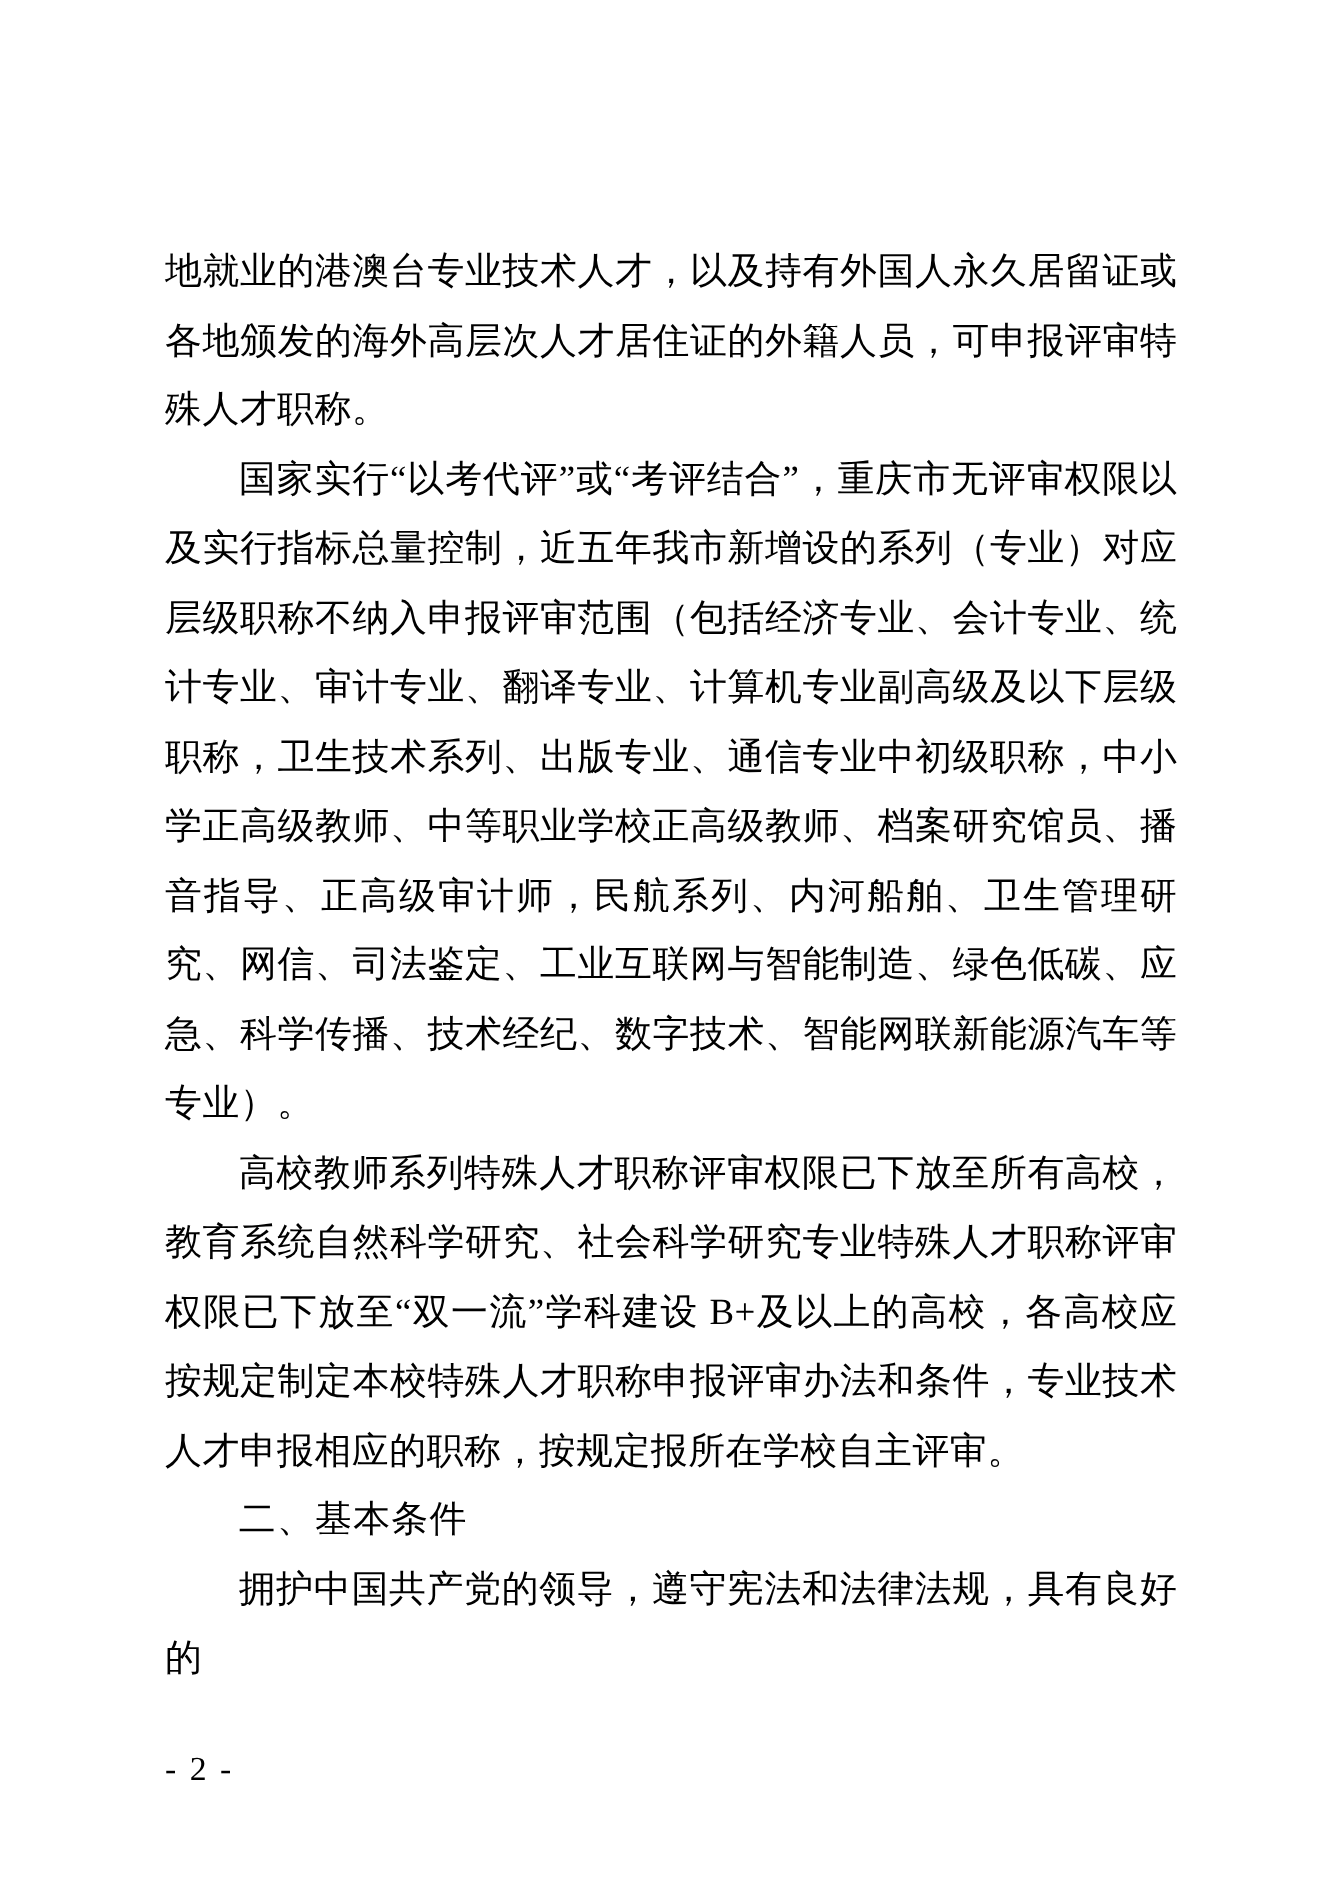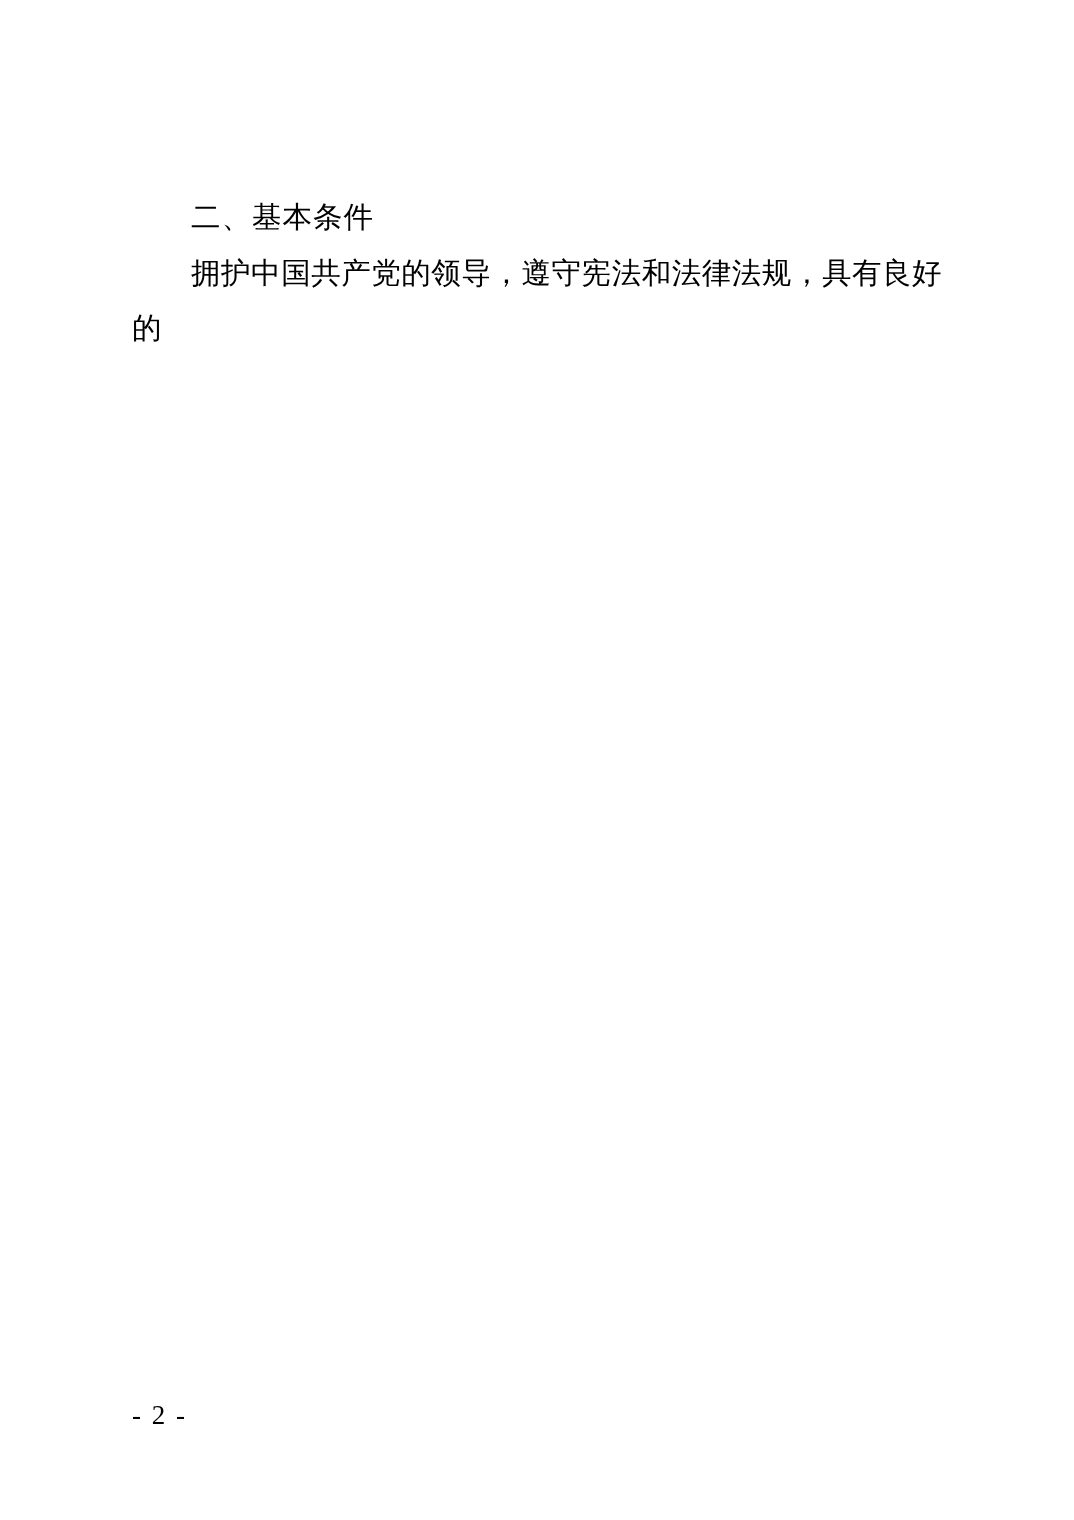--- a/index.html
+++ b/index.html
@@ -59,23 +59,26 @@
     font-family: "Liberation Serif", "DejaVu Serif", serif;
     letter-spacing: 2px;
   }
 </style>
 </head>
 <body>
 
 <div class="page">
   <div class="body-text">
 
+    <p class="nonindent">地就业的港澳台专业技术人才，以及持有外国人永久居留证或各地颁发的海外高层次人才居住证的外籍人员，可申报评审特殊人才职称。</p>
+
+    <p class="para">国家实行“以考代评”或“考评结合”，重庆市无评审权限以及实行指标总量控制，近五年我市新增设的系列（专业）对应层级职称不纳入申报评审范围（包括经济专业、会计专业、统计专业、审计专业、翻译专业、计算机专业副高级及以下层级职称，卫生技术系列、出版专业、通信专业中初级职称，中小学正高级教师、中等职业学校正高级教师、档案研究馆员、播音指导、正高级审计师，民航系列、内河船舶、卫生管理研究、网信、司法鉴定、工业互联网与智能制造、绿色低碳、应急、科学传播、技术经纪、数字技术、智能网联新能源汽车等专业）。</p>
 
 
-
+    <p class="para">高校教师系列特殊人才职称评审权限已下放至所有高校，教育系统自然科学研究、社会科学研究专业特殊人才职称评审权限已下放至“双一流”学科建设 B+及以上的高校，各高校应按规定制定本校特殊人才职称申报评审办法和条件，专业技术人才申报相应的职称，按规定报所在学校自主评审。</p>
 
     <p class="section-heading">二、基本条件</p>
 
     <p class="para">拥护中国共产党的领导，遵守宪法和法律法规，具有良好的</p>
   </div>
 </div>
 
 <div class="footer">
   <span>- 2 -</span>
 </div>

